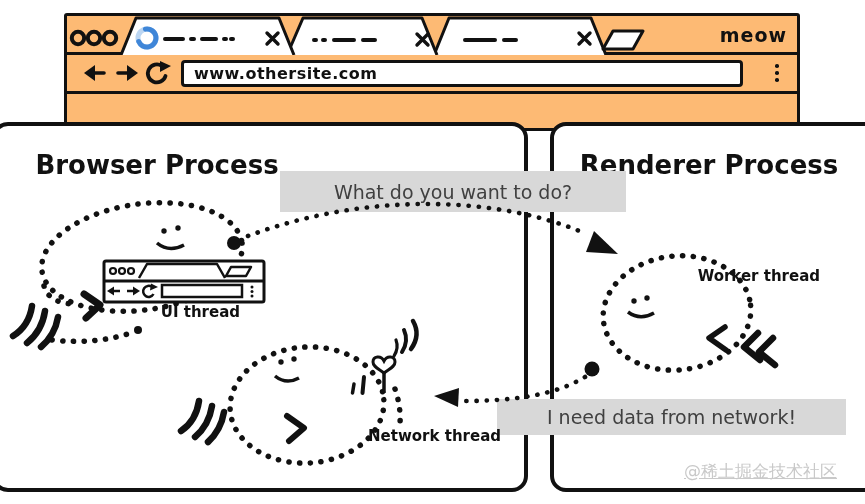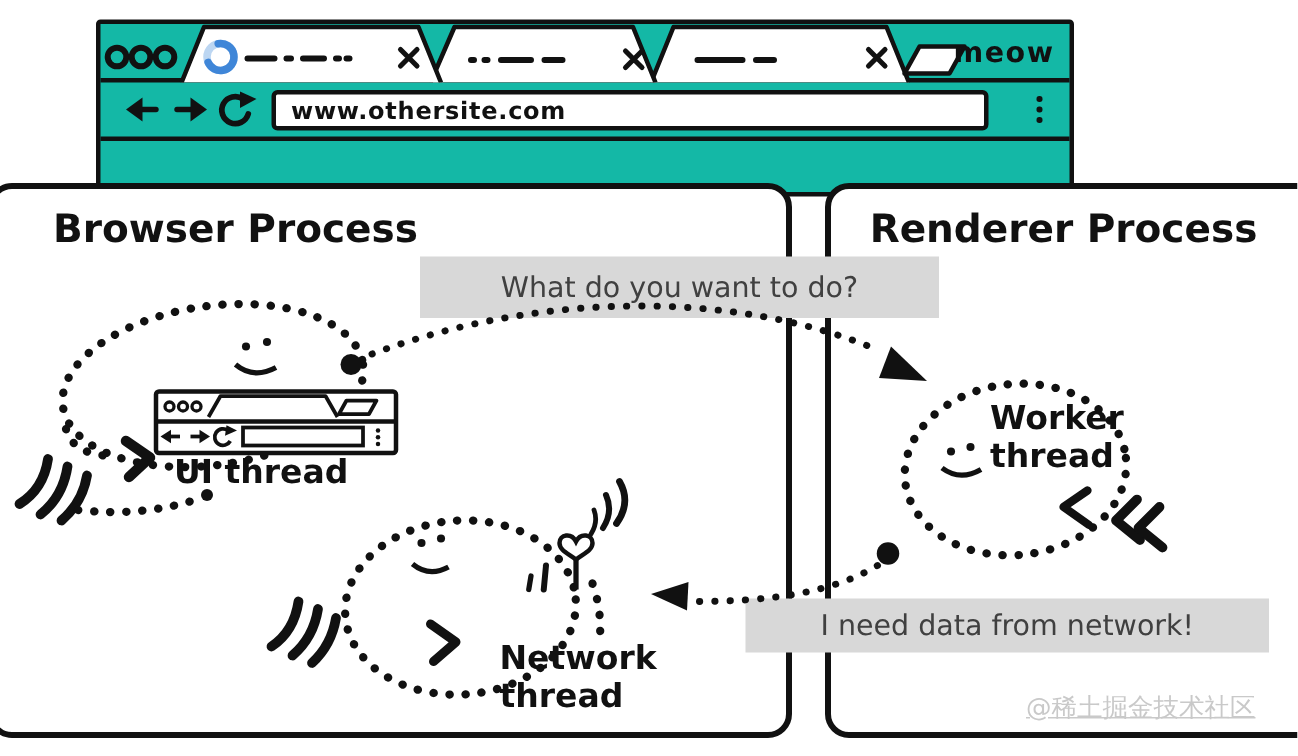--- a/index.html
+++ b/index.html
@@ -2,52 +2,52 @@
 <html><head>
 <meta charset="utf-8">
 <style>
   * { margin:0; padding:0; box-sizing:border-box; }
   html,body { background:#ffffff; }
   body { font-family:"DejaVu Sans","Liberation Sans",sans-serif; color:#111; }
   #canvas { position:relative; width:865px; height:504px; background:#fff; overflow:hidden; }
   .abs { position:absolute; }
 
   
-  #browser-window { left:64px; top:13px; width:652px; height:118px;
-    border:3px solid #111; border-radius:3px; background:#14b8a6; z-index:1; }
+  #browser-window { left:64px; top:13px; width:736px; height:118px;
+    border:3px solid #111; border-radius:3px; background:#fdba74; z-index:1; }
   #tab-row { position:relative; height:39px; border-bottom:3px solid #111; }
   #tab-row svg { position:absolute; left:0; top:0; }
   #brand { position:absolute; right:10px; top:8px; font-size:19px; font-weight:bold;
     letter-spacing:1px; }
   #toolbar { position:relative; height:39px; border-bottom:3px solid #111;
     display:flex; align-items:center; padding:0 14px; }
   #nav-icons { flex:0 0 auto; margin-right:6px; }
   #url-box { flex:1 1 auto; height:27px; border:3px solid #111; border-radius:4px;
     margin-right:32px; display:flex; align-items:center; padding-left:10px;
     font-size:16px; font-weight:bold; letter-spacing:0.5px; background:#fff; }
   #menu-dots { display:flex; flex-direction:column; gap:3.5px; margin-right:4px; }
   #menu-dots i { width:3.6px; height:3.6px; background:#111; border-radius:50%; }
 
   
   .panel { top:122px; bottom:12px; border:4px solid #111; border-radius:16px;
     background:#fff; z-index:2; }
   #panel-browser { left:-8px; width:536px; }
   #panel-renderer { left:550px; width:330px; }
-  .panel-title { font-size:26px; font-weight:bold; text-align:center; z-index:3; }
+  .panel-title { font-size:26px; font-weight:bold; text-align:center; z-index:3;margin-top:12px; }
   #title-browser { left:26px; top:138px; width:262px; }
   #title-renderer { left:576px; top:138px; width:266px; }
 
   
   .bubble { background:#d8d8d8; color:#404040; font-size:19px; text-align:center;
     z-index:3; display:flex; align-items:center; justify-content:center; }
   #bubble-1 { left:280px; top:171px; width:346px; height:41px; }
   #bubble-2 { left:497px; top:399px; width:349px; height:36px; }
 
   
-  .thread-label { font-size:22px; font-weight:bold; text-align:left; z-index:3; }
+  .thread-label { font-size:15px; font-weight:bold; text-align:right; z-index:3; }
   #label-ui      { left:116px; top:303px; width:124px; }
   #label-worker  { left:660px; top:267px; width:160px; }
   #label-network { left:333px; top:427px; width:168px; }
 
   #watermark { left:684px; top:460px; font-size:17px; color:#c9c9c9; z-index:3;
     text-decoration:underline; }
 
   
   #sketch { left:0; top:0; z-index:4; pointer-events:none; }
   .dotblob { fill:none; stroke:#111; stroke-width:5.5; stroke-linecap:round;

